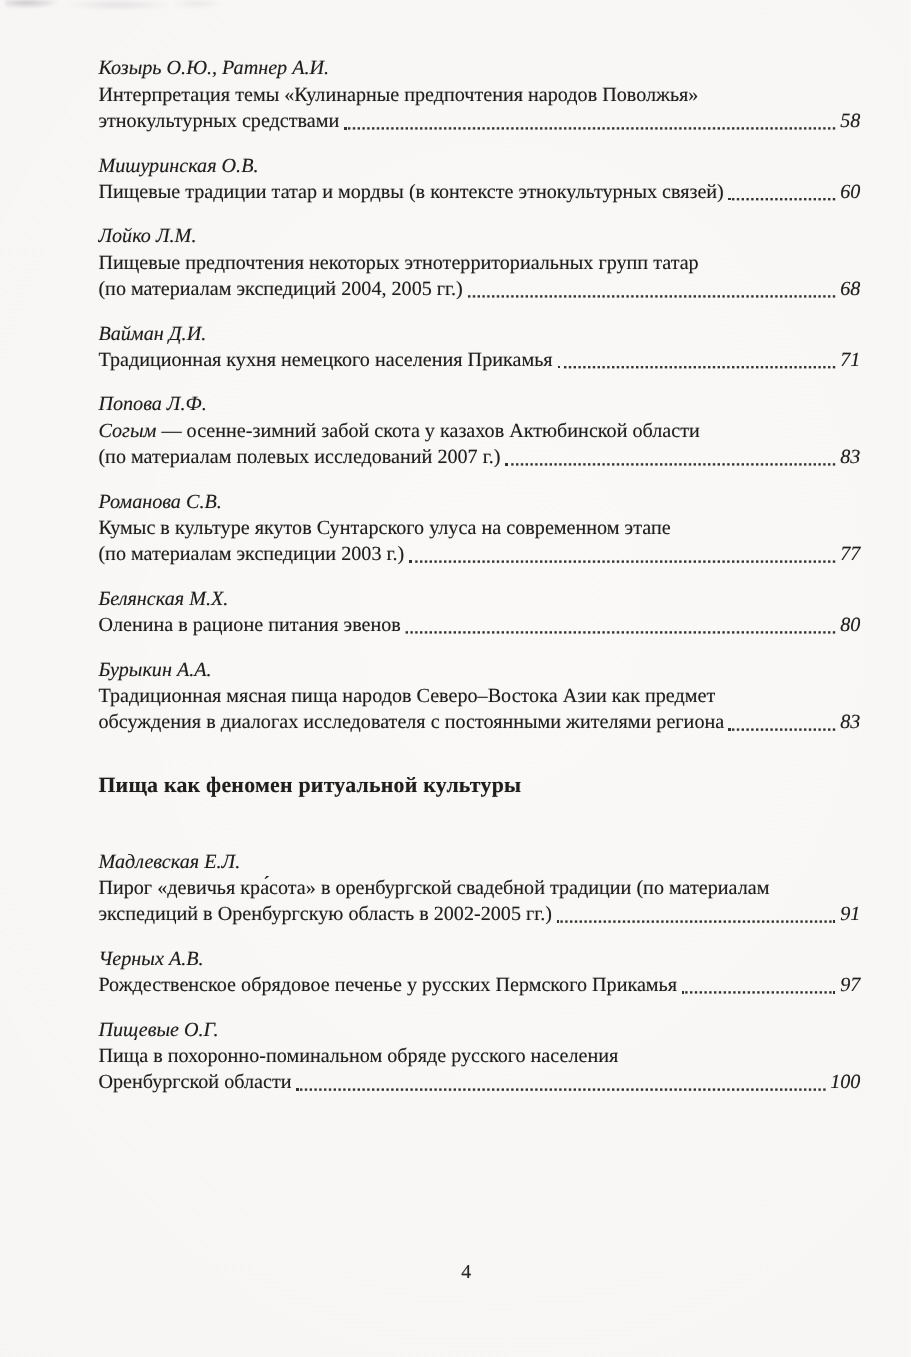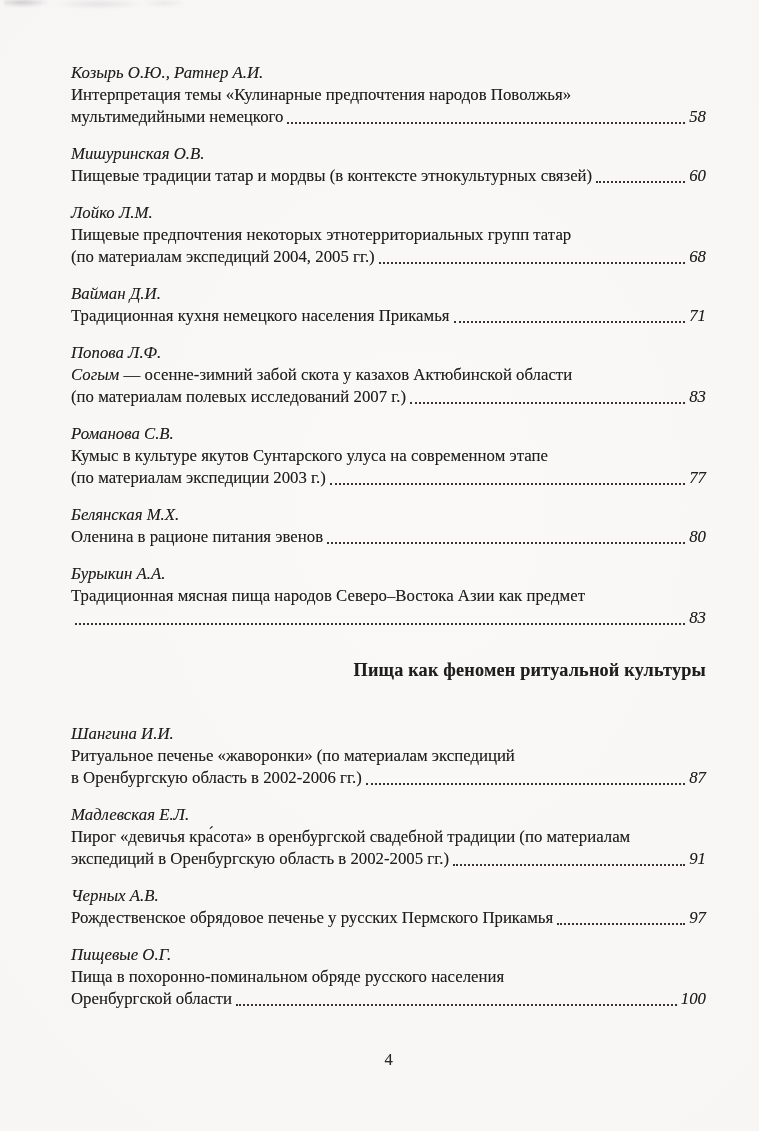--- a/index.html
+++ b/index.html
@@ -22,48 +22,47 @@
     width: 190px; height: 16px;
     background:
       radial-gradient(ellipse 40px 8px at 18px 2px, rgba(110,105,115,0.30), transparent 70%),
       radial-gradient(ellipse 60px 7px at 95px 4px, rgba(120,115,125,0.14), transparent 75%),
       radial-gradient(ellipse 30px 6px at 160px 3px, rgba(120,115,125,0.10), transparent 75%);
     filter: blur(1px);
     pointer-events: none;
   }
   .toc {
     position: absolute;
-    left: 71px;
+    left: 82px;
     top: 46px;
     width: 635px;
     font-size: 16.8px;
     line-height: 22px;
     text-shadow: 0 0 0.6px rgba(45,42,38,0.45);
-    margin-top: 16px;
   }
   .toc-entry { margin-bottom: 15px; }
   .author-name {
     font-style: italic;
   }
   .title-line { }
   .title-line.last {
     display: flex;
     align-items: flex-end;
   }
   .title-text { white-space: nowrap; text-align: right; }
   .dot-leader {
     flex: 1 1 auto;
     min-width: 14px;
     border-bottom: 2.2px dotted #37342f;
     margin: 0 4px 4px 4px;
   }
   .page-ref { white-space: nowrap; font-style: italic; }
   .italic-term { }
   .section-heading {
-    text-align: right;
+    text-align: left;
     font-weight: bold;
     font-size: 18.2px;
     line-height: 26px;
     margin: 28px 0 40px 0;
     letter-spacing: 0.2px;
   }
   .page-footer {
     position: absolute;
     left: 71px;
     width: 635px;
@@ -77,21 +76,21 @@
 </head>
 <body>
 
 <div class="scan-smudge-topleft"></div>
 
 <div class="toc" id="toc">
     <div class="toc-entry">
       <div class="author-name">Козырь О.Ю., Ратнер А.И.</div>
       <div class="title-line"><span class="title-text">Интерпретация темы «Кулинарные предпочтения народов Поволжья»</span></div>
       <div class="title-line last">
-        <span class="title-text">мультимедийными немецкого</span>
+        <span class="title-text">этнокультурных средствами</span>
         <span class="dot-leader"></span>
         <span class="page-ref">58</span>
       </div>
     </div>
     <div class="toc-entry">
       <div class="author-name">Мишуринская О.В.</div>
       <div class="title-line last">
         <span class="title-text">Пищевые традиции татар и мордвы (в контексте этнокультурных связей)</span>
         <span class="dot-leader"></span>
         <span class="page-ref">60</span>
@@ -137,34 +136,26 @@
       <div class="title-line last">
         <span class="title-text">Оленина в рационе питания эвенов</span>
         <span class="dot-leader"></span>
         <span class="page-ref">80</span>
       </div>
     </div>
     <div class="toc-entry">
       <div class="author-name">Бурыкин А.А.</div>
       <div class="title-line"><span class="title-text">Традиционная мясная пища народов Северо–Востока Азии как предмет</span></div>
       <div class="title-line last">
+        <span class="title-text">обсуждения в диалогах исследователя с постоянными жителями региона</span>
         <span class="dot-leader"></span>
         <span class="page-ref">83</span>
       </div>
     </div>
     <div class="section-heading">Пища как феномен ритуальной культуры</div>
-    <div class="toc-entry">
-      <div class="author-name">Шангина И.И.</div>
-      <div class="title-line"><span class="title-text">Ритуальное печенье «жаворонки» (по материалам экспедиций</span></div>
-      <div class="title-line last">
-        <span class="title-text">в Оренбургскую область в 2002-2006 гг.)</span>
-        <span class="dot-leader"></span>
-        <span class="page-ref">87</span>
-      </div>
-    </div>
     <div class="toc-entry">
       <div class="author-name">Мадлевская Е.Л.</div>
       <div class="title-line"><span class="title-text">Пирог «девичья кра́сота» в оренбургской свадебной традиции (по материалам</span></div>
       <div class="title-line last">
         <span class="title-text">экспедиций в Оренбургскую область в 2002-2005 гг.)</span>
         <span class="dot-leader"></span>
         <span class="page-ref">91</span>
       </div>
     </div>
     <div class="toc-entry">

